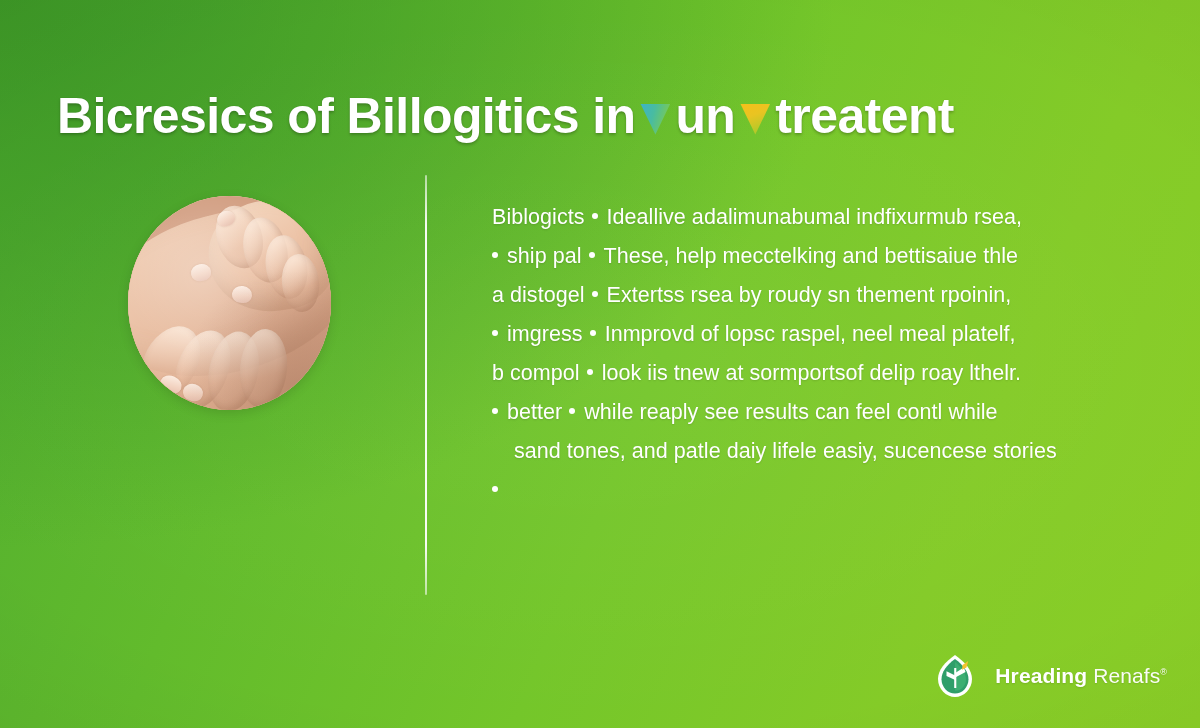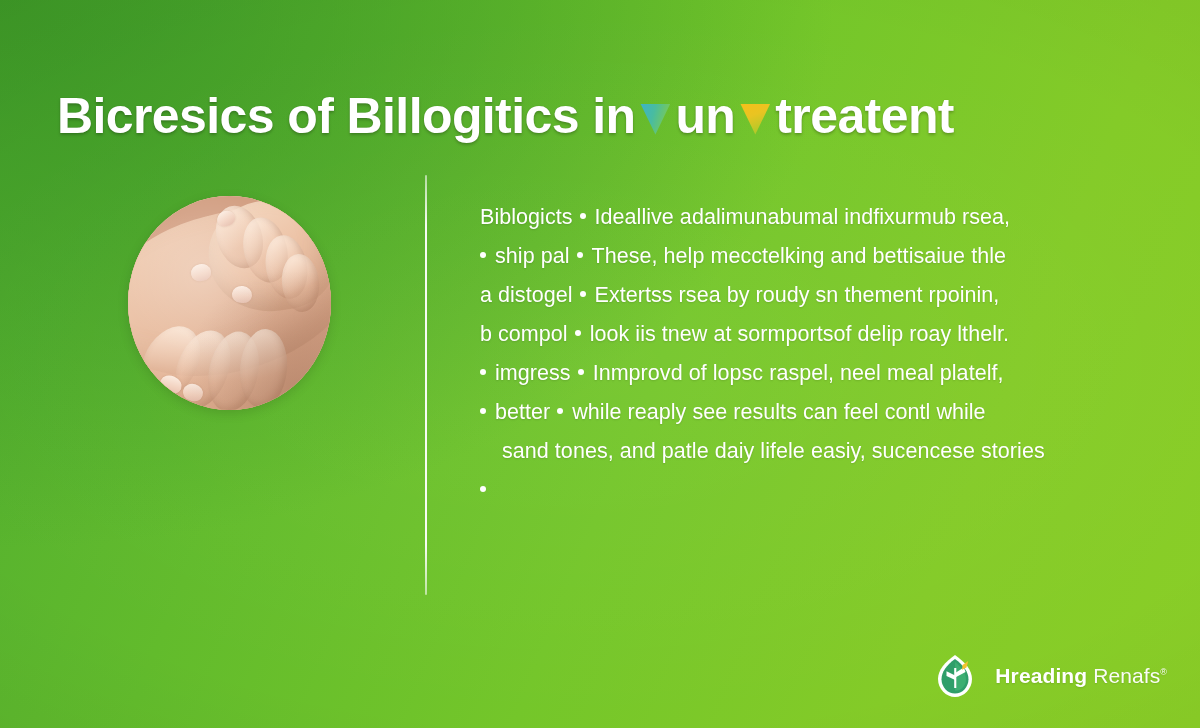--- a/index.html
+++ b/index.html
@@ -144,21 +144,21 @@
     top: 175px;
     width: 2px;
     height: 420px;
     background: linear-gradient(to bottom, rgba(255,255,255,0.55) 0%, rgba(255,255,255,0.95) 12%, rgba(255,255,255,0.95) 88%, rgba(255,255,255,0.55) 100%);
     border-radius: 1px;
   }
 
   
   #body-copy {
     position: absolute;
-    left: 480px;
+    left: 492px;
     top: 198px;
     width: 625px;
   }
   .line {
     font-size: 21.5px;
     line-height: 39px;
     color: #ffffff;
     font-weight: 300;
     letter-spacing: 0.05px;
     white-space: nowrap;
@@ -242,22 +242,22 @@
     <div class="nail n5"></div>
     <div class="shade"></div>
   </div>
 
   <div id="divider"></div>
 
   <div id="body-copy">
       <div class="line"><span>Biblogicts</span><span class="bullet inline"></span><span>Ideallive adalimunabumal indfixurmub rsea,</span></div>
       <div class="line"><span class="bullet"></span><span>ship pal</span><span class="bullet inline"></span><span>These, help mecctelking and bettisaiue thle</span></div>
       <div class="line"><span>a distogel</span><span class="bullet inline"></span><span>Extertss rsea by roudy sn thement rpoinin,</span></div>
+      <div class="line"><span class="bullet"></span><span>imgress</span><span class="bullet inline"></span><span>Inmprovd of lopsc raspel, neel meal platelf,</span></div>
       <div class="line"><span>b compol</span><span class="bullet inline"></span><span>look iis tnew at sormportsof delip roay lthelr.</span></div>
-      <div class="line"><span class="bullet"></span><span>imgress</span><span class="bullet inline"></span><span>Inmprovd of lopsc raspel, neel meal platelf,</span></div>
       <div class="line"><span class="bullet"></span><span>better</span><span class="bullet inline"></span><span>while reaply see results can feel contl while</span></div>
       <div class="line indent"><span>sand tones, and patle daiy lifele easiy, sucencese stories</span></div>
       <div class="line"><span class="bullet"></span></div>
     </div>
 
   <div id="logo">
     <div id="logo-mark">
       <svg viewBox="0 0 40 44" width="40" height="44" aria-hidden="true">
         <path d="M20 1 C30 8 37 16 37 25 C37 35 29 43 20 43 C11 43 3 35 3 25 C3 16 10 8 20 1 Z" fill="#ffffff"></path>
         <path d="M20 5 C28.5 11 33.5 18 33.5 25.3 C33.5 33.3 27.2 39.6 20 39.6 C12.8 39.6 6.5 33.3 6.5 25.3 C6.5 18 11.5 11 20 5 Z" fill="#2f9e6a"></path>

